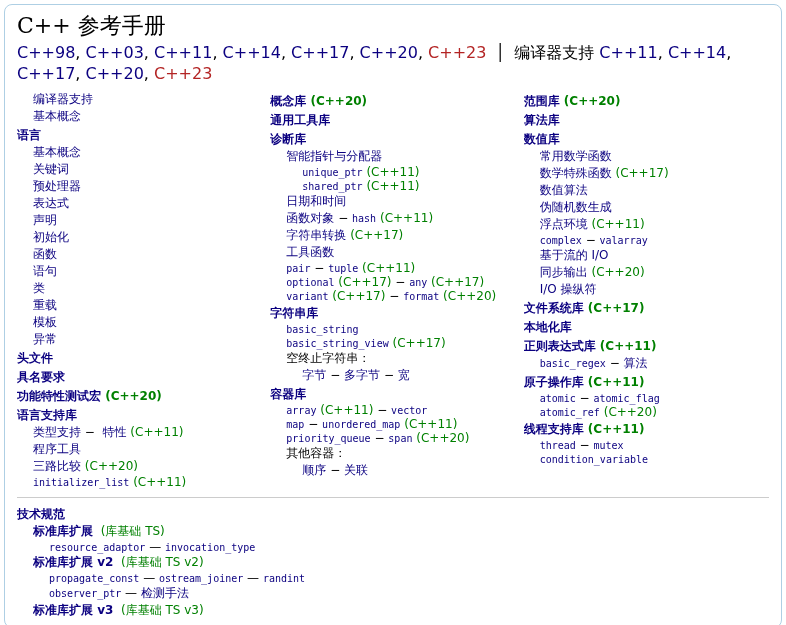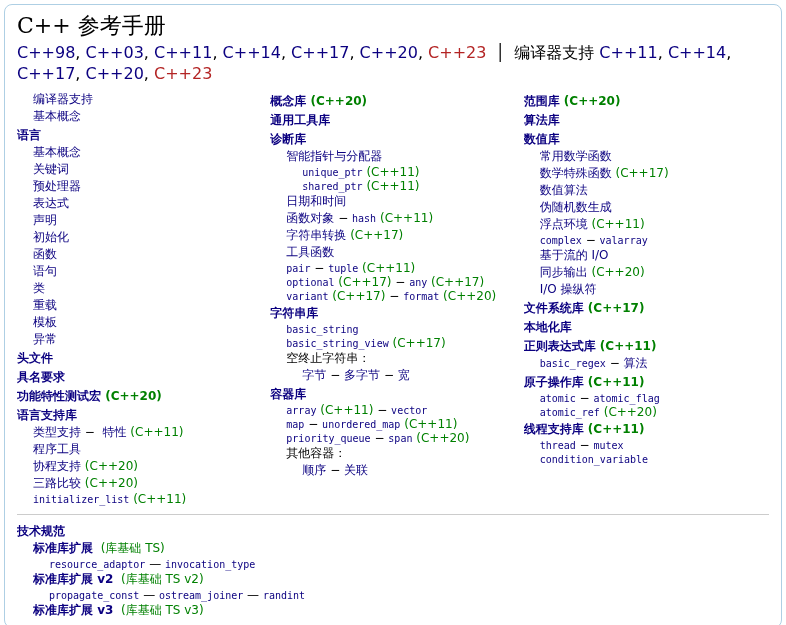--- a/index.html
+++ b/index.html
@@ -91,21 +91,20 @@
       <div class="sub row"><span class="link">类</span></div>
       <div class="sub row"><span class="link">重载</span></div>
       <div class="sub row"><span class="link">模板</span></div>
       <div class="sub row"><span class="link">异常</span></div>
       <div class="heading row"><span class="link">头文件</span></div>
       <div class="heading row"><span class="link">具名要求</span></div>
       <div class="heading row"><span class="link">功能特性测试宏</span> <span class="mark">(C++20)</span></div>
       <div class="heading row"><span class="link">语言支持库</span></div>
       <div class="sub row"><span class="link">类型支持</span> <span>−</span>&nbsp;&nbsp;<span class="link">特性</span> <span class="mark">(C++11)</span></div>
       <div class="sub row"><span class="link">程序工具</span></div>
-      <div class="sub row"><span class="link">协程支持</span> <span class="mark">(C++20)</span></div>
       <div class="sub row"><span class="link">三路比较</span> <span class="mark">(C++20)</span></div>
       <div class="sub row"><span class="link mono">initializer_list</span> <span class="mark">(C++11)</span></div>
     </div>
 
     <div class="col">
       <div class="heading row"><span class="link">概念库</span> <span class="mark">(C++20)</span></div>
       <div class="heading row"><span class="link">通用工具库</span></div>
       <div class="heading row"><span class="link">诊断库</span></div>
       <div class="sub row"><span class="link">智能指针与分配器</span></div>
       <div class="sub2 row"><span class="link mono">unique_ptr</span> <span class="mark">(C++11)</span></div>
@@ -157,17 +156,18 @@
   </div>
 
   <hr class="thin">
 
   <div>
     <div class="heading row"><span class="link">技术规范</span></div>
     <div class="sub row"><b><span class="link">标准库扩展</span></b>&nbsp;&nbsp;<span class="mark">(库基础 TS)</span></div>
     <div class="sub2 row"><span class="link mono">resource_adaptor</span> — <span class="link mono">invocation_type</span></div>
     <div class="sub row"><b><span class="link">标准库扩展 v2</span></b>&nbsp;&nbsp;<span class="mark">(库基础 TS v2)</span></div>
     <div class="sub2 row"><span class="link mono">propagate_const</span> — <span class="link mono">ostream_joiner</span> — <span class="link mono">randint</span></div>
+    <div class="sub2 row"><span class="link mono">observer_ptr</span> — <span class="link">检测手法</span></div>
     <div class="sub row"><b><span class="link">标准库扩展 v3</span></b>&nbsp;&nbsp;<span class="mark">(库基础 TS v3)</span></div>
 
   </div>
 
 </div>
 
 </body></html>

